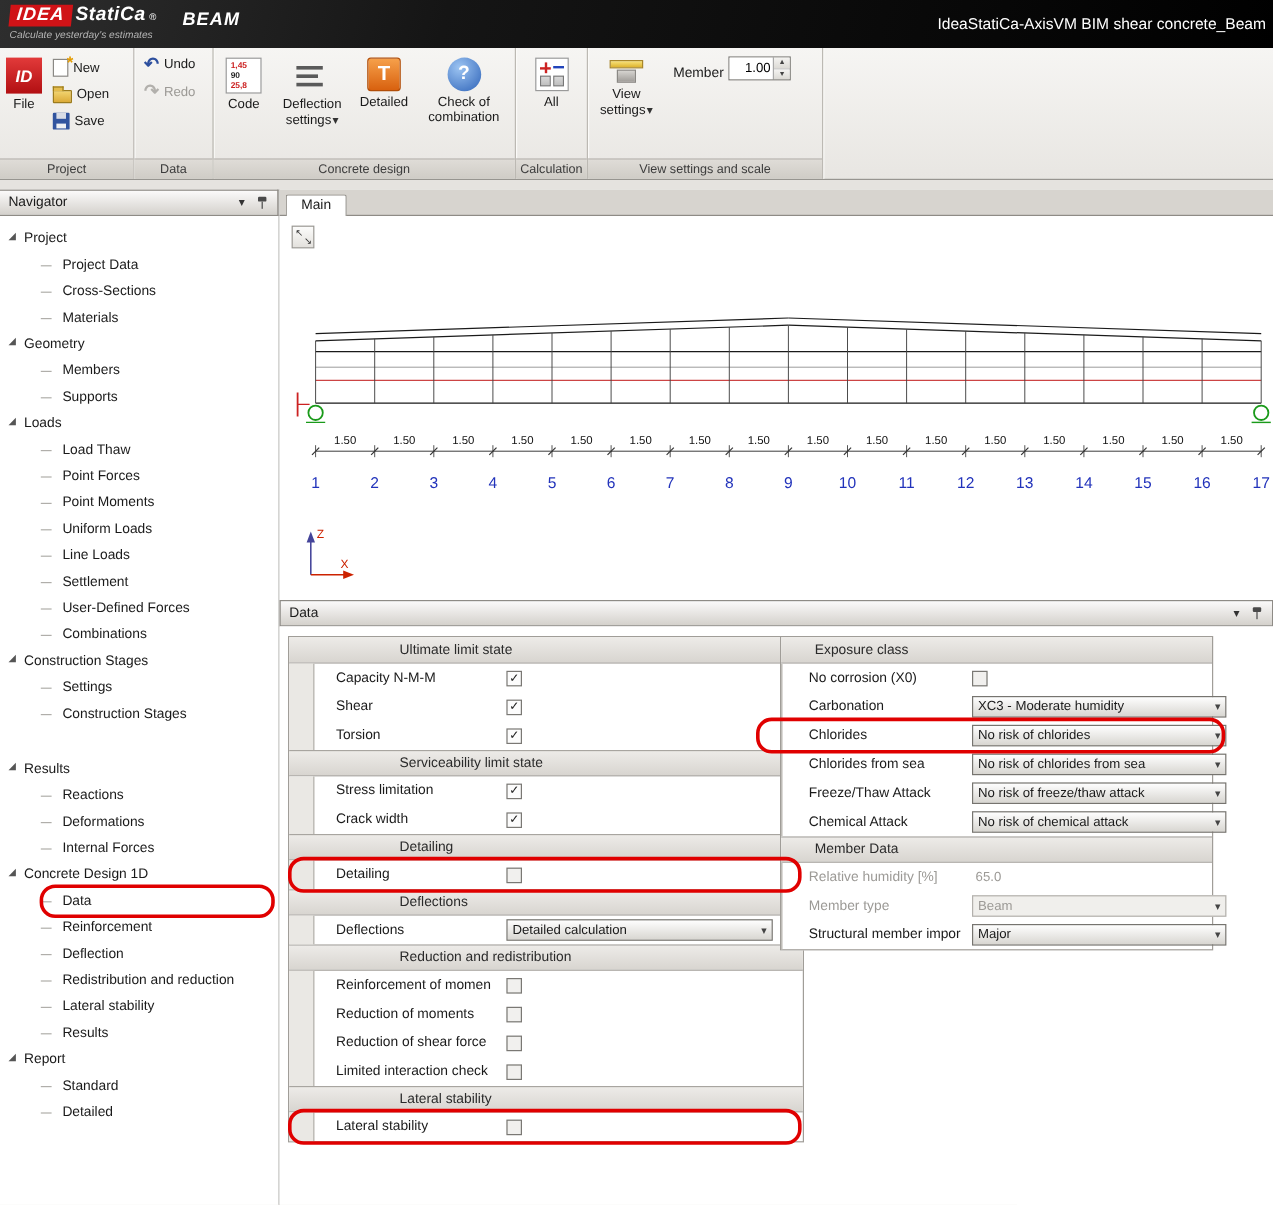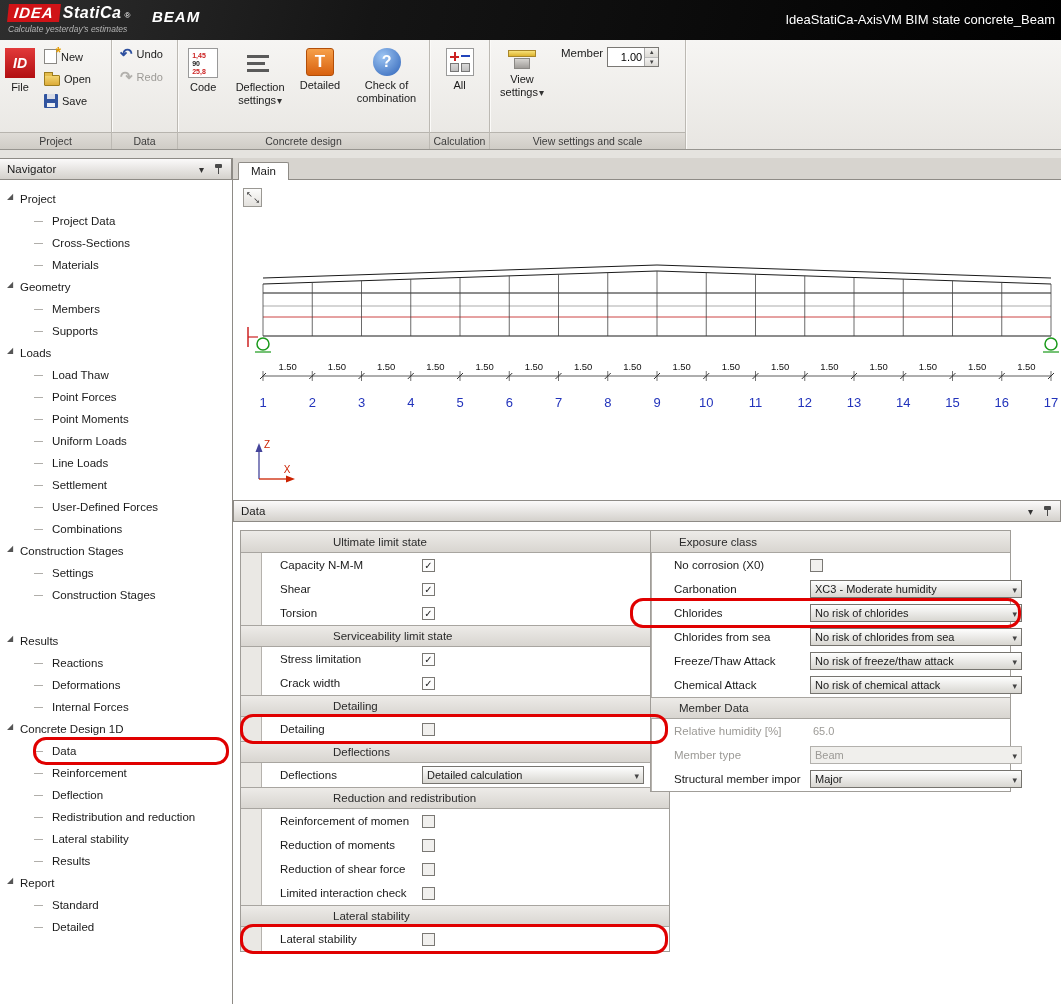--- a/index.html
+++ b/index.html
@@ -52,21 +52,21 @@
 .icon-all .plus{position:absolute;left:3px;top:3px;width:9px;height:9px}
 .icon-all .plus::before{content:'';position:absolute;left:0;top:4px;width:9px;height:2px;background:#cc2222}
 .icon-all .plus::after{content:'';position:absolute;left:4px;top:0;width:2px;height:9px;background:#cc2222}
 .icon-all .minus{position:absolute;right:3px;top:6px;width:9px;height:2px;background:#2244bb}
 .icon-all .grid{position:absolute;bottom:3px;width:9px;height:9px;border:1px solid #777;background:linear-gradient(#d9d9d9,#bfbfbf)}
 .icon-all .g1{left:3px}.icon-all .g2{right:3px}
 .icon-view{width:30px;height:22px;display:flex;flex-direction:column;align-items:center;justify-content:center;gap:1px}
 .icon-view .vt{display:block;width:28px;height:7px;background:linear-gradient(#f8e27a,#ddb32f);border:1px solid #a8862a}
 .icon-view .vb{display:block;width:16px;height:11px;background:linear-gradient(#d6d4d0,#a09d99);border:1px solid #8a8884}
 
-.member-ctl{display:flex;align-items:flex-start;gap:4px;margin-top:4px}
+.member-ctl{display:flex;align-items:flex-end;gap:4px;margin-top:4px}
 .member-label{font-size:11.5px}
 .spinner{display:inline-flex;border:1px solid #7a7874;background:#fff;height:20px}
 .spin-input{border:none;width:36px;font-size:11px;text-align:right;padding-right:2px;font-family:"Liberation Sans",sans-serif;outline:none;background:#fff}
 .spin-btns{width:14px;display:flex;flex-direction:column;border-left:1px solid #aaa}
 .sb{flex:1;font-size:6px;display:flex;align-items:center;justify-content:center;background:linear-gradient(#f4f3f1,#dcdad5);color:#444;line-height:1}
 .sb-up{border-bottom:1px solid #bbb}
 .sb-up::after{content:'▲'}.sb-down::after{content:'▼'}
 
 
 .main-row{position:absolute;left:0;top:158px;width:1061px;bottom:0;display:flex}
@@ -136,21 +136,21 @@
 <div class="titlebar">
   <div class="logo">
     <div class="logo-row">
       <span class="logo-idea">IDEA</span>
       <span class="logo-statica">StatiCa</span>
       <span class="logo-reg">®</span>
     </div>
     <div class="tagline">Calculate yesterday's estimates</div>
   </div>
   <div class="product">BEAM</div>
-  <div class="doc-title">IdeaStatiCa-AxisVM BIM state concrete_Beam</div>
+  <div class="doc-title">IdeaStatiCa-AxisVM BIM shear concrete_Beam</div>
 </div>
 
 <div class="ribbon">
   <div class="rgroup" style="width:112px">
     <div class="rg-content">
       <div class="bigbtn">
         <span class="icon-id">ID</span>
         <span class="bb-text">File</span>
       </div>
       <div class="smallcol">

